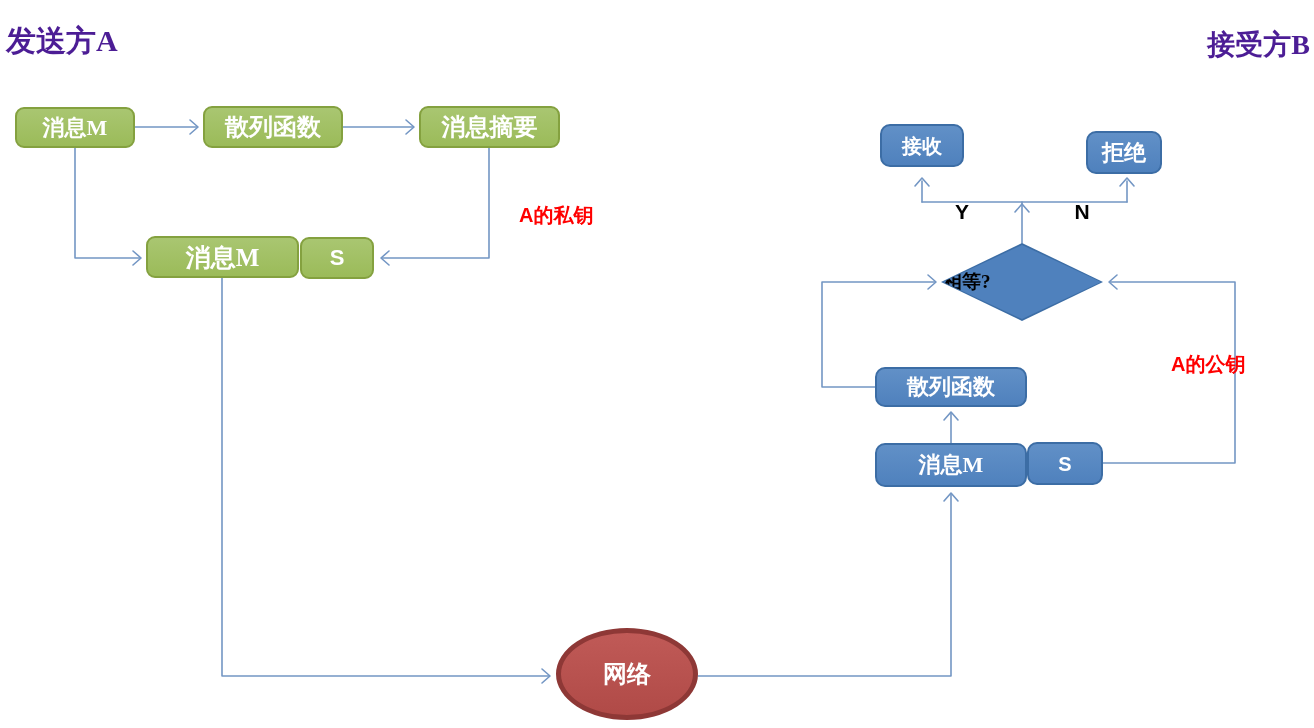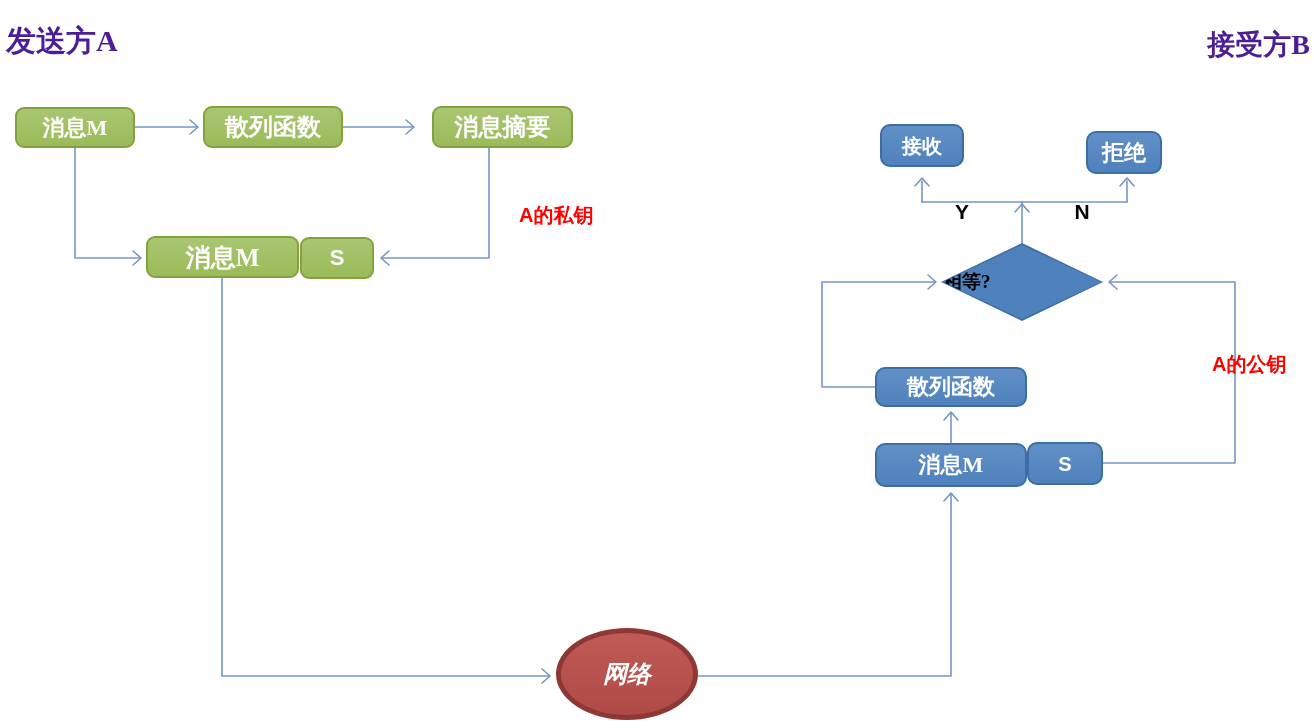--- a/index.html
+++ b/index.html
@@ -16,21 +16,21 @@
   .green {
     background:linear-gradient(180deg, var(--green-light,#a9c671), var(--green-fill,#9bbb59));
     border:2px solid var(--green-border,#84a13f); border-radius:9px;
   }
   .blue {
     background:linear-gradient(180deg, var(--blue-light,#6190c7), var(--blue-fill,#4f81bd));
     border:2px solid var(--blue-border,#3c6da5); border-radius:10px;
   }
   .ellipse {
     background:linear-gradient(180deg, var(--red-light,#c05a57), var(--red-fill,#b04a47));
-    border:5px solid var(--red-border,#8e3836); border-radius:50%;font-style:italic;
+    border:5px solid var(--red-border,#8e3836); border-radius:50%;
   }
   .diamond-outer {
     position:absolute; z-index:2; background:var(--blue-border,#3c6da5);
     clip-path:polygon(50% 0,100% 50%,50% 100%,0 50%);
   }
   .diamond-inner {
     position:absolute; inset:2px; background:var(--blue-fill,#4f81bd);
     clip-path:polygon(50% 0,100% 50%,50% 100%,0 50%);
     display:flex; align-items:center; justify-content:flex-start;
     color:#000000; font-weight:700;
@@ -97,21 +97,21 @@
 
   <div class="title" style="left:6px; top:21px; font-size:30px;">发送方A</div>
   <div class="title" style="right:4px; top:26px; font-size:28px;">接受方B</div>
 
   <div class="shape green" style="left:15px; top:107px; width:120px; height:41px; font-size:22px;">
     <span>消息M</span>
   </div>
   <div class="shape green" style="left:203px; top:106px; width:140px; height:42px; font-size:24px;">
     <span>散列函数</span>
   </div>
-  <div class="shape green" style="left:432px; top:106px; width:141px; height:42px; font-size:24px;">
+  <div class="shape green" style="left:419px; top:106px; width:141px; height:42px; font-size:24px;">
     <span>消息摘要</span>
   </div>
   <div class="shape green" style="left:146px; top:236px; width:153px; height:42px; font-size:25px;">
     <span>消息M</span>
   </div>
   <div class="shape green" style="left:300px; top:237px; width:74px; height:42px; font-size:22px; font-family:'Liberation Sans','DejaVu Sans',sans-serif;">
     <span>S</span>
   </div>
   <div class="key-label" style="left:505px; top:202px; font-size:20px;">A的私钥</div>
 
@@ -136,16 +136,16 @@
 
   <div class="shape blue" style="left:875px; top:367px; width:152px; height:40px; font-size:22px;">
     <span>散列函数</span>
   </div>
   <div class="shape blue" style="left:875px; top:443px; width:152px; height:44px; font-size:22px;">
     <span>消息M</span>
   </div>
   <div class="shape blue" style="left:1027px; top:442px; width:76px; height:43px; font-size:20px; font-family:'Liberation Sans','DejaVu Sans',sans-serif;">
     <span>S</span>
   </div>
-  <div class="key-label" style="left:1198px; top:351px; font-size:20px;">A的公钥</div>
+  <div class="key-label" style="left:1157px; top:351px; font-size:20px;">A的公钥</div>
 
 
 </div>
 
 </body></html>

